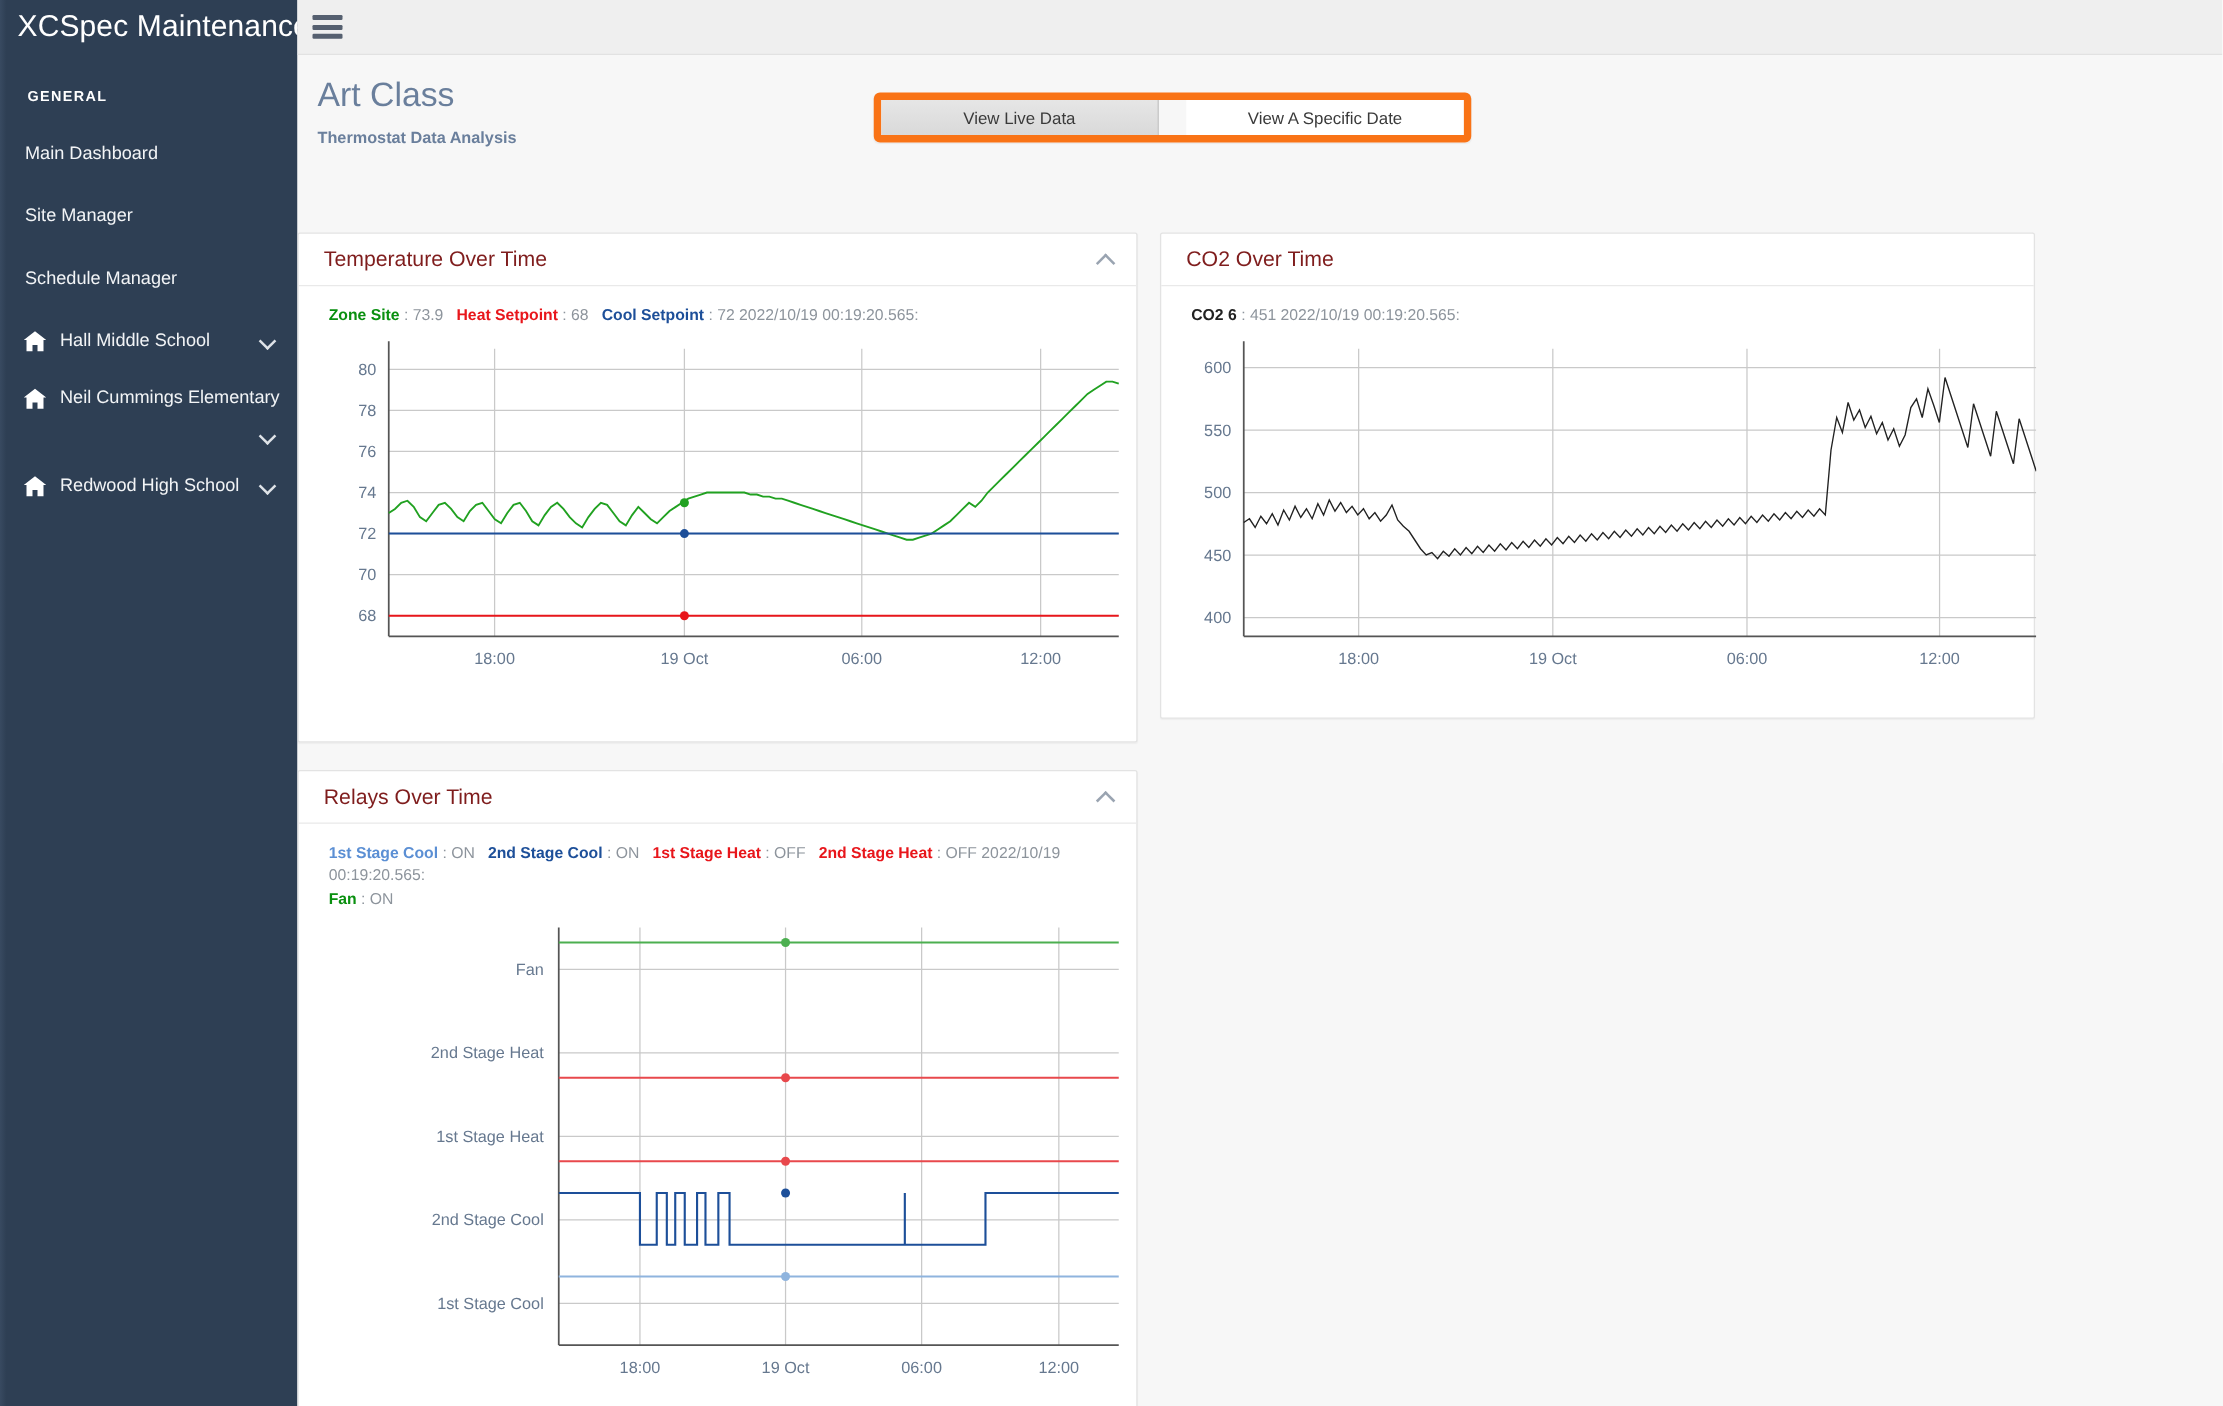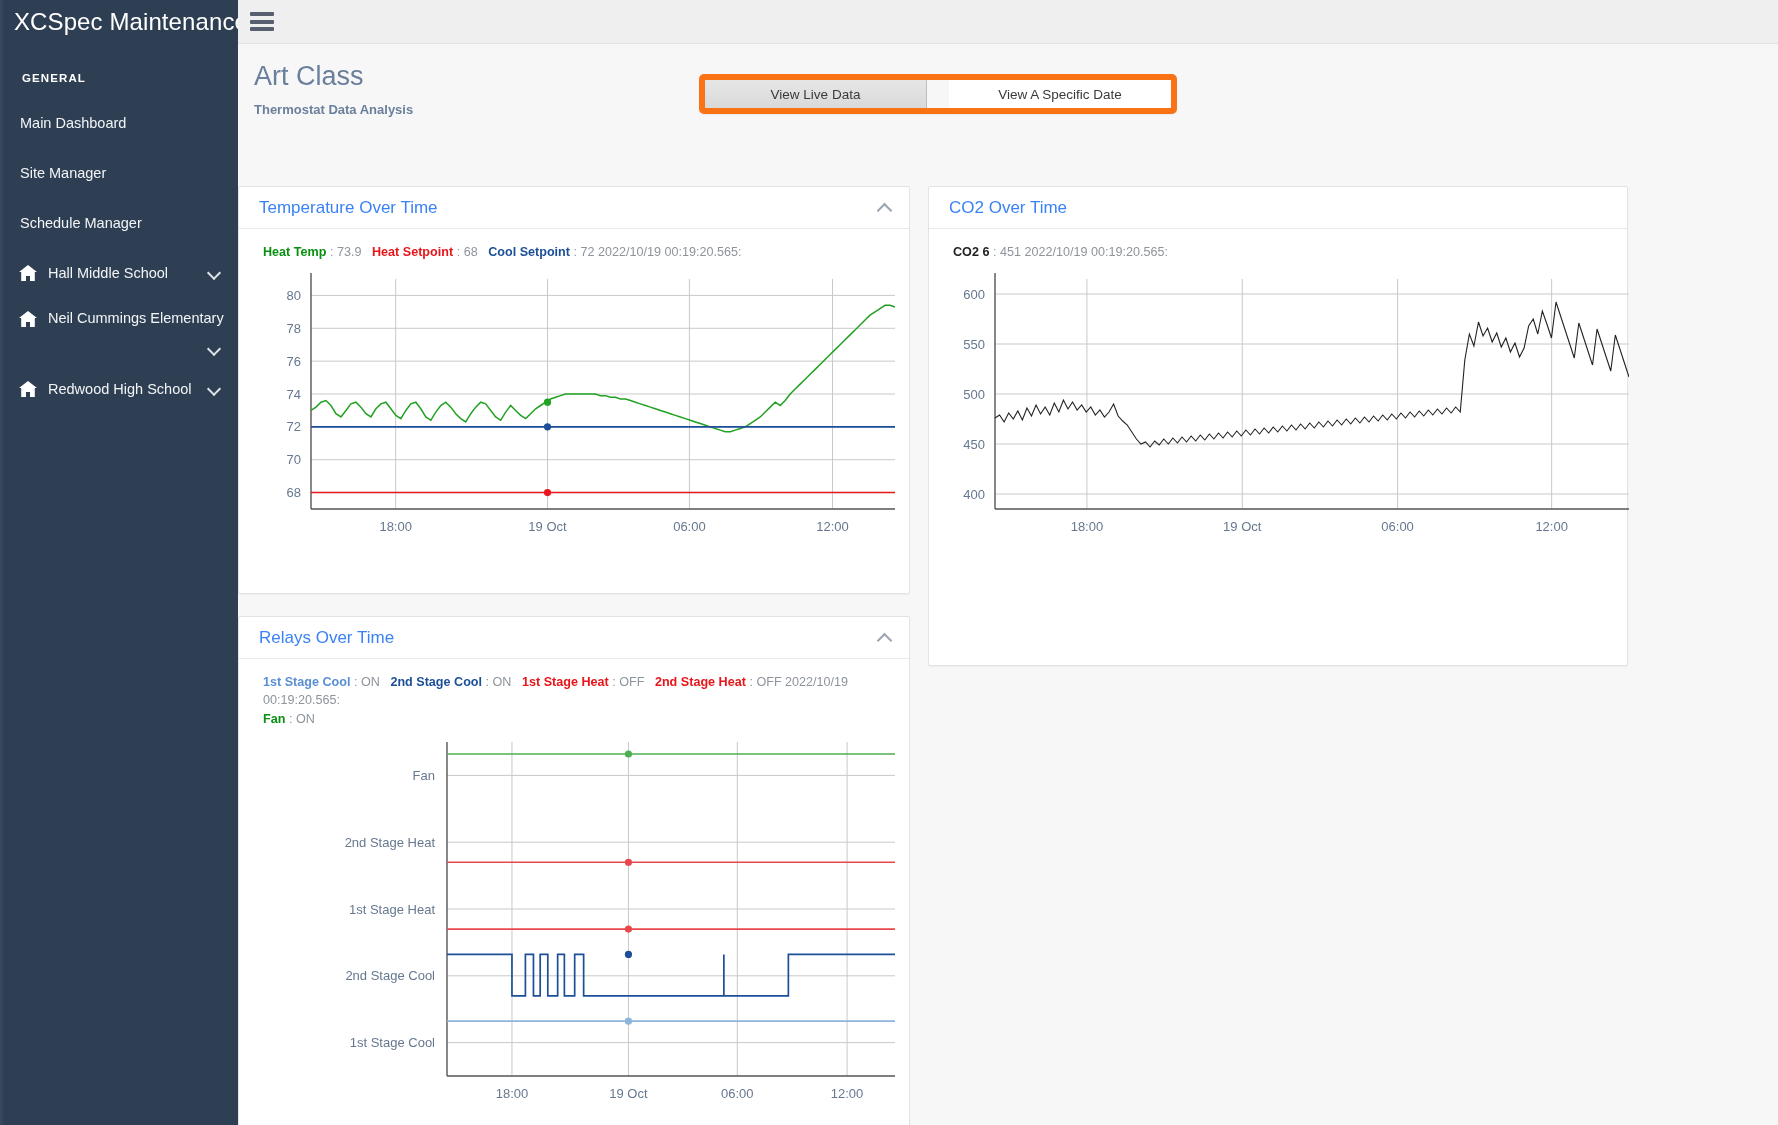--- a/index.html
+++ b/index.html
@@ -161,21 +161,21 @@
     box-shadow: 0 1px 1px rgba(0,0,0,.04);
   }
   .card-header {
     display: flex; align-items: center;
     height: 42px;
     padding: 0 16px 0 20px;
     border-bottom: 1px solid #e9e9e9;
   }
   .card-title {
     font-size: 17px;
-    color: #3b82f6;
+    color: #7f1d1d;
     flex: 1 1 auto;
     font-weight: 400;
   }
   .collapse-chev {
     width: 16px; height: 16px; position: relative; cursor: pointer;
   }
   .collapse-chev::after {
     content: "";
     position: absolute; left: 2px; top: 5px;
     width: 9px; height: 9px;
@@ -278,21 +278,21 @@
     </div>
 
     <div id="cards">
 
       <div class="card" style="left:0px; top:22px; width:672px; height:408px;">
         <div class="card-header">
           <div class="card-title">Temperature Over Time</div>
           <div class="collapse-chev"></div>
         </div>
         <div class="legend">
-          <b class="lg-green">Heat Temp</b><span class="val"> : </span><span class="val">73.9</span>&nbsp;&nbsp;
+          <b class="lg-green">Zone Site</b><span class="val"> : </span><span class="val">73.9</span>&nbsp;&nbsp;
           <b class="lg-red">Heat Setpoint</b><span class="val"> : </span><span class="val">68</span>&nbsp;&nbsp;
           <b class="lg-blue">Cool Setpoint</b><span class="val"> : </span><span class="val">72</span>
           <span class="val">2022/10/19 00:19:20.565:</span>
         </div>
         <div class="plot-wrap">
           <svg id="svg-temperature" width="672" height="305" viewBox="0 0 672 305">
               <line x1="72" y1="34.428571428571416" x2="656" y2="34.428571428571416" stroke="#c9c9c9" stroke-width="1"></line>
               <text x="62" y="38.928571428571416" text-anchor="end" class="ax-label">80</text>
               <line x1="72" y1="67.28571428571428" x2="656" y2="67.28571428571428" stroke="#c9c9c9" stroke-width="1"></line>
               <text x="62" y="71.78571428571428" text-anchor="end" class="ax-label">78</text>
@@ -319,21 +319,21 @@
               <path d="M72.00 149.43 L76.99 146.14 L81.98 141.21 L86.97 139.57 L91.97 144.50 L96.96 152.71 L101.95 156.00 L106.94 149.43 L111.93 142.86 L116.92 141.21 L121.91 146.14 L126.91 152.71 L131.90 156.00 L136.89 147.79 L141.88 142.86 L146.87 141.21 L151.86 147.79 L156.85 154.36 L161.85 157.64 L166.84 149.43 L171.83 142.86 L176.82 141.21 L181.81 147.79 L186.80 156.00 L191.79 159.29 L196.79 151.07 L201.78 144.50 L206.77 141.21 L211.76 146.14 L216.75 152.71 L221.74 157.64 L226.74 160.93 L231.73 152.71 L236.72 146.14 L241.71 141.21 L246.70 142.86 L251.69 149.43 L256.68 156.00 L261.68 159.29 L266.67 151.07 L271.66 144.50 L276.65 149.43 L281.64 154.36 L286.63 157.64 L291.62 152.71 L296.62 147.79 L301.61 144.50 L306.60 141.21 L311.59 137.93 L316.58 136.29 L321.57 134.64 L326.56 133.00 L331.56 133.00 L336.55 133.00 L341.54 133.00 L346.53 133.00 L351.52 133.00 L356.51 133.00 L361.50 134.64 L366.50 134.64 L371.49 136.29 L376.48 136.29 L381.47 137.93 L386.46 137.93 L391.45 139.57 L396.44 141.21 L401.44 142.86 L406.43 144.50 L411.42 146.14 L416.41 147.79 L421.40 149.43 L426.39 151.07 L431.38 152.71 L436.38 154.36 L441.37 156.00 L446.36 157.64 L451.35 159.29 L456.34 160.93 L461.33 162.57 L466.32 164.21 L471.32 165.86 L476.31 167.50 L481.30 169.14 L486.29 170.79 L491.28 170.79 L496.27 169.14 L501.26 167.50 L506.26 165.86 L511.25 162.57 L516.24 159.29 L521.23 156.00 L526.22 151.07 L531.21 146.14 L536.21 141.21 L541.20 144.50 L546.19 139.57 L551.18 133.00 L556.17 128.07 L561.16 123.14 L566.15 118.21 L571.15 113.29 L576.14 108.36 L581.13 103.43 L586.12 98.50 L591.11 93.57 L596.10 88.64 L601.09 83.71 L606.09 78.79 L611.08 73.86 L616.07 68.93 L621.06 64.00 L626.05 59.07 L631.04 54.14 L636.03 50.86 L641.03 47.57 L646.02 44.29 L651.01 44.29 L656.00 45.93" fill="none" stroke="#21a121" stroke-width="1.5"></path>
               <circle cx="308.52" cy="141.21428571428572" r="3.6" fill="#21a121"></circle>
               <line x1="72" y1="165.85714285714286" x2="656" y2="165.85714285714286" stroke="#1d4f99" stroke-width="1.6"></line>
               <circle cx="308.52" cy="165.85714285714286" r="3.6" fill="#1d4f99"></circle>
               <line x1="72" y1="231.57142857142858" x2="656" y2="231.57142857142858" stroke="#e8161b" stroke-width="1.6"></line>
               <circle cx="308.52" cy="231.57142857142858" r="3.6" fill="#e8161b"></circle>
             </svg>
         </div>
       </div>
 
-      <div class="card" style="left:690px; top:22px; width:700px; height:480px;">
+      <div class="card" style="left:690px; top:22px; width:700px; height:389px;">
         <div class="card-header">
           <div class="card-title">CO2 Over Time</div>
           <div class="collapse-chev" style="visibility:hidden"></div>
         </div>
         <div class="legend">
           <b style="color:#222">CO2 6</b><span class="val"> : </span><span class="val">451</span>
           <span class="val">2022/10/19 00:19:20.565:</span>
         </div>
         <div class="plot-wrap">
           <svg id="svg-co2" width="700" height="305" viewBox="0 0 700 305">

